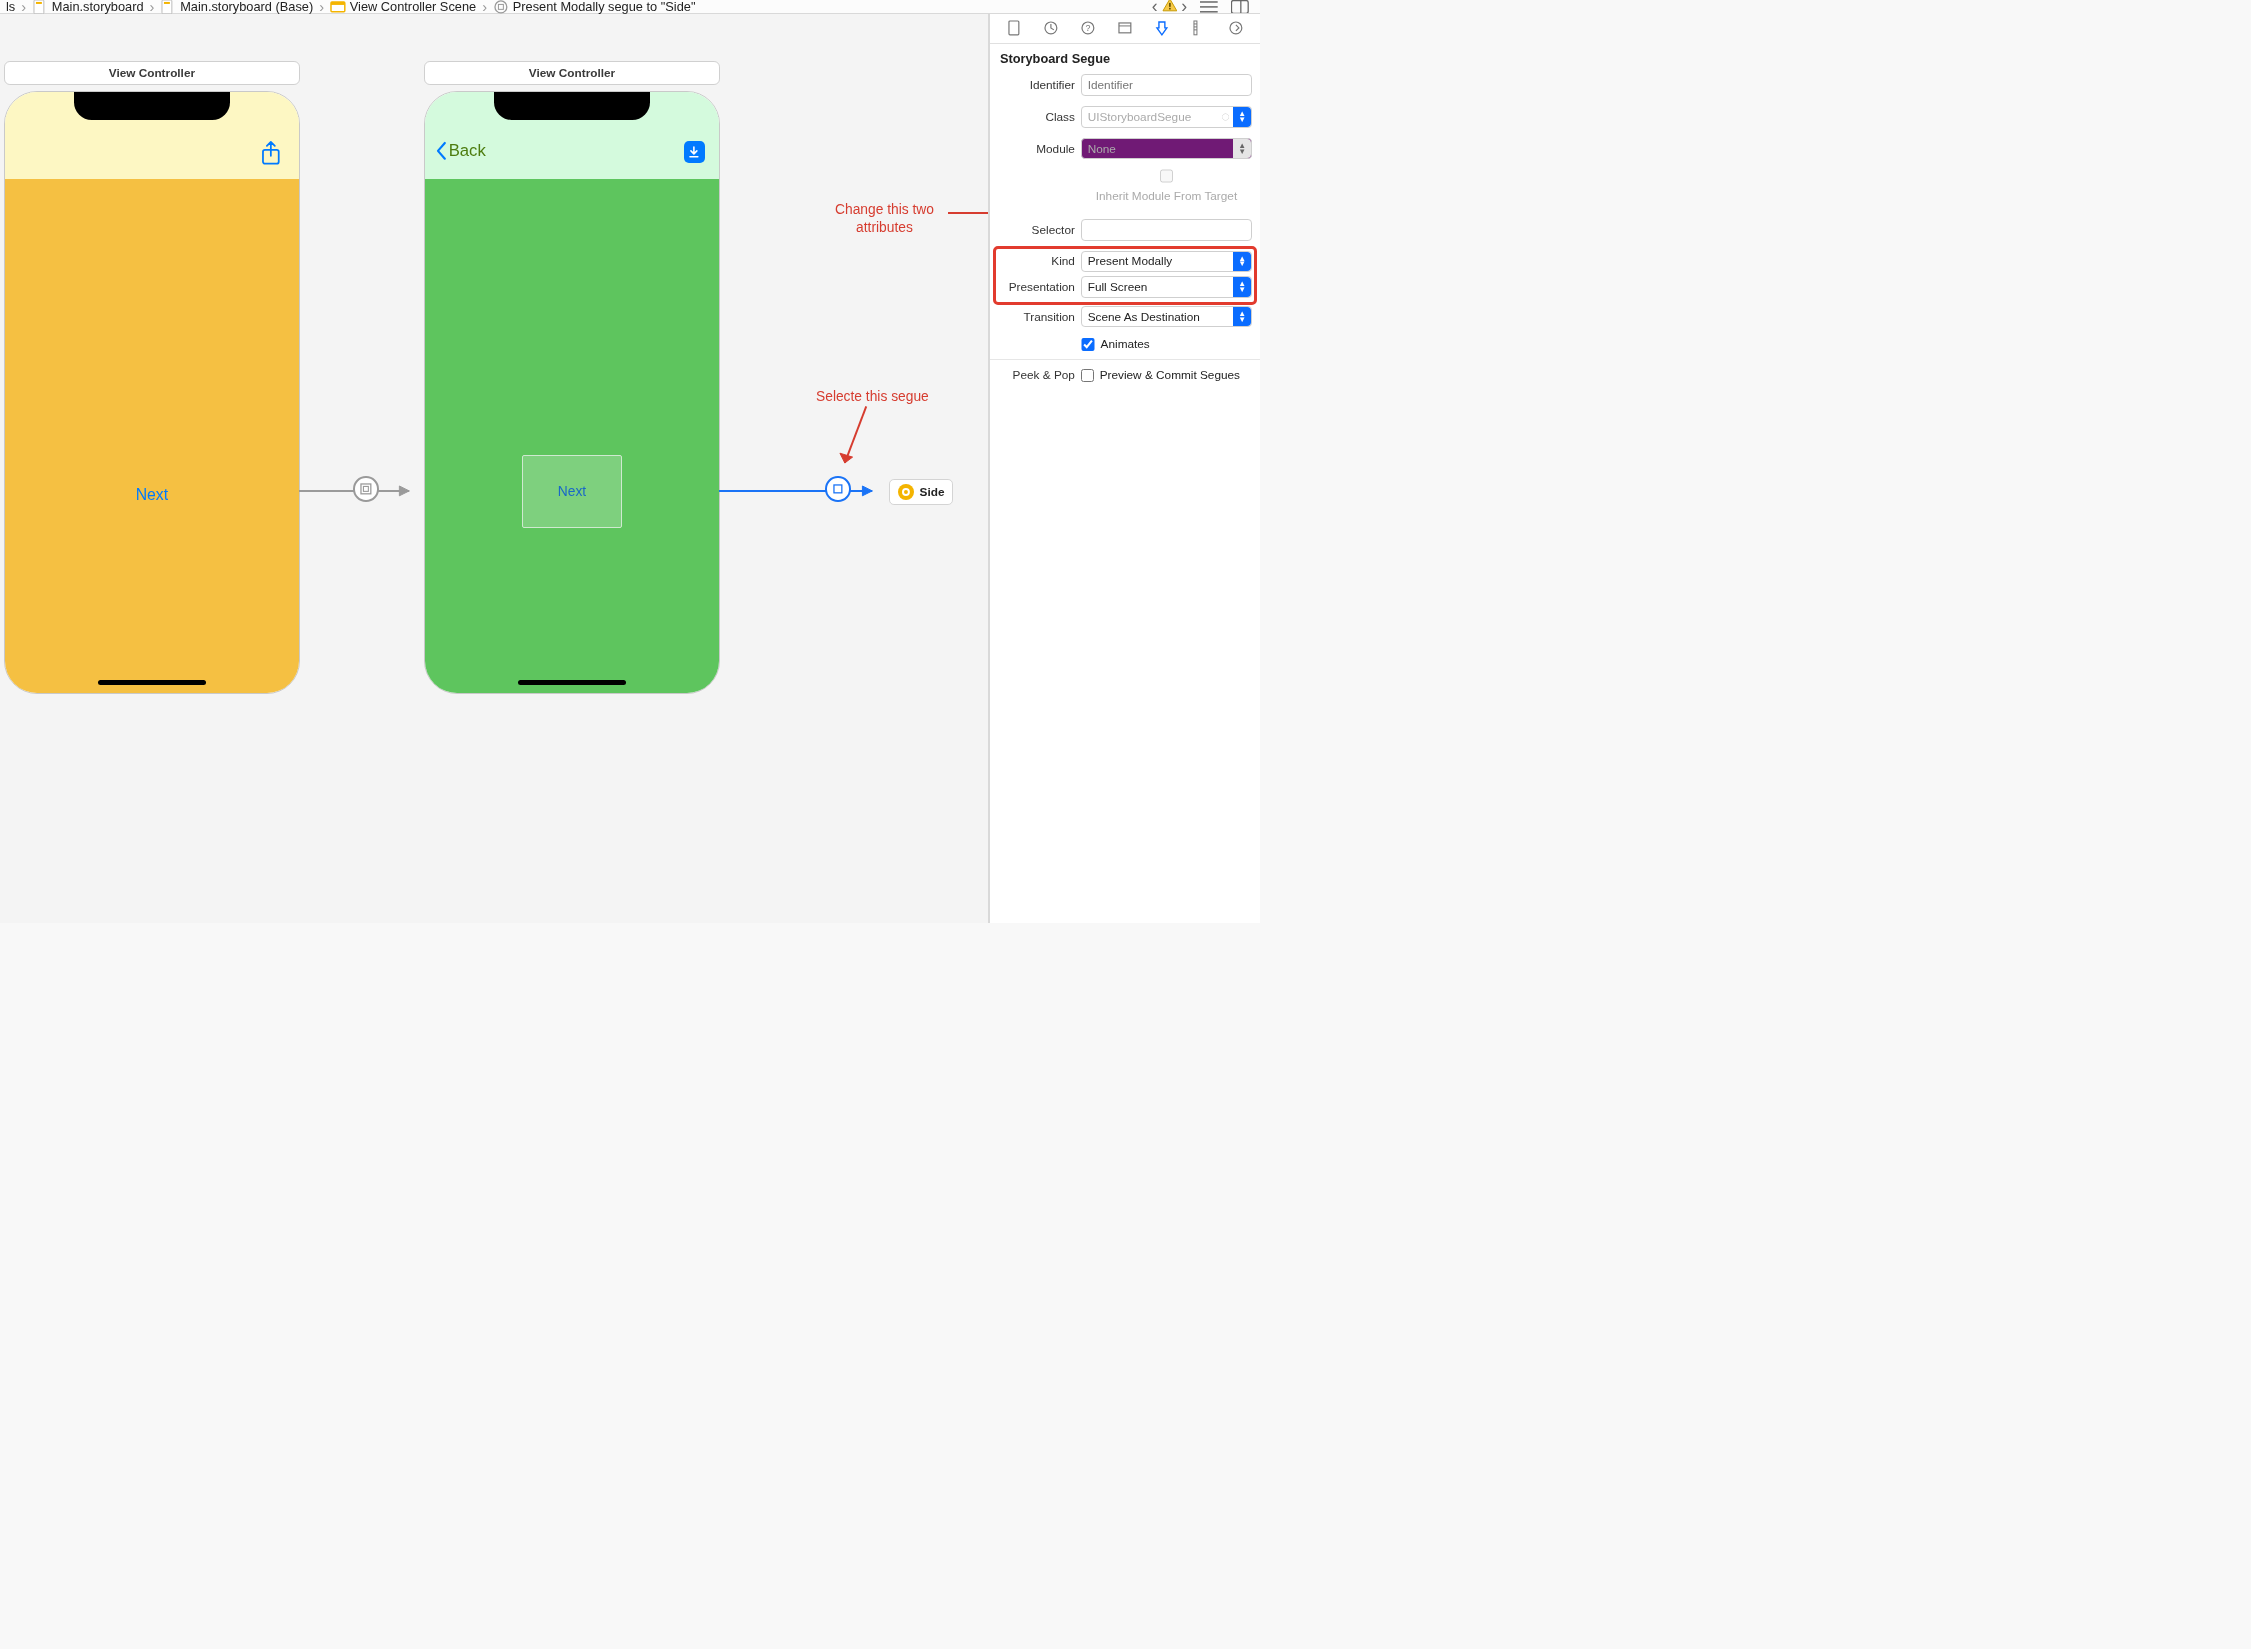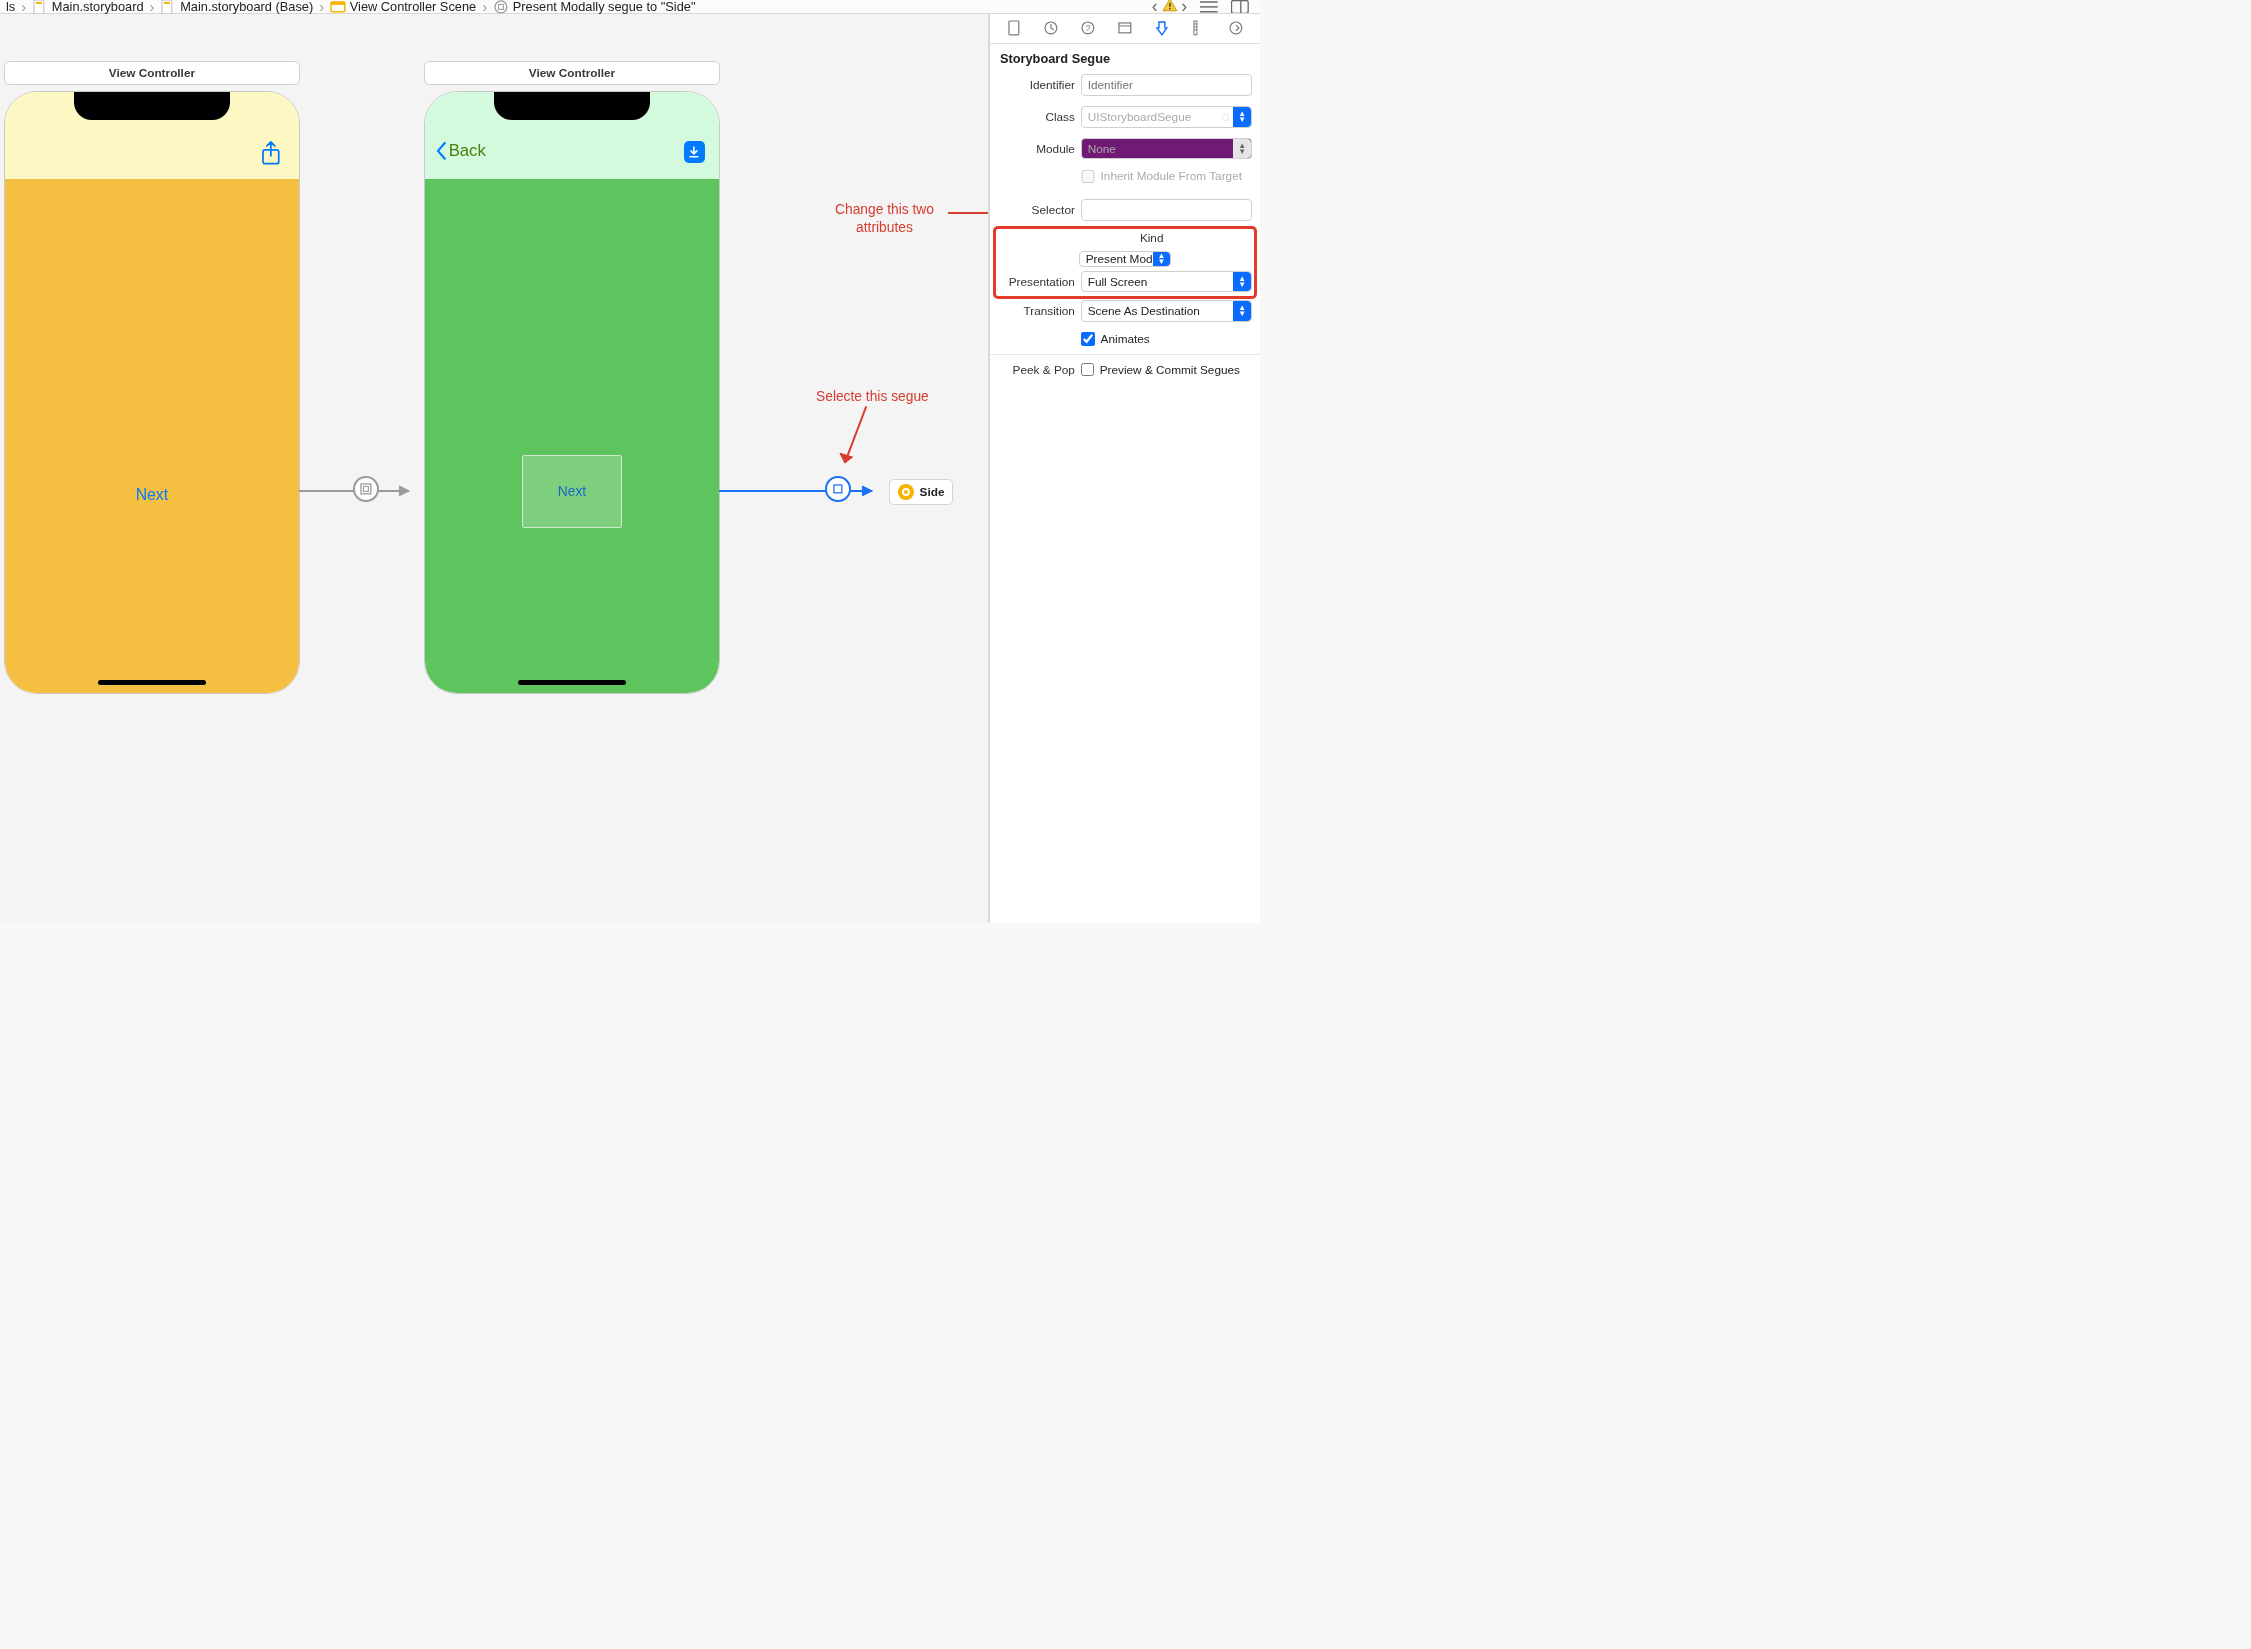--- a/index.html
+++ b/index.html
@@ -300,21 +300,21 @@
     outline-offset:0px;
     border-radius:2px;
   }
   .chk {
     display:flex;align-items:center;gap:5.9px;
     font-size:11.8px;
     margin-left:83px;
     margin-bottom:5.9px;
   }
   .chk input { width:13.8px;height:13.8px; accent-color:#0a6cff; }
-  .chk.disabled { color:#aaa; }
+  .chk.disabled { color:#aaa;flex-direction:column; }
   .divider { border-top:1px solid #e6e6e6; margin:7.9px -7.9px; }
 </style>
 </head>
 <body>
 
 <div class="topbar">
   <div class="breadcrumb">
     <span class="crumb">
       <span>ls</span>
     </span>
@@ -565,21 +565,21 @@
       <div style="height:9.9px;"></div>
 
       <div class="row">
         <label>Selector</label>
         <div class="field">
           <input type="text" value="" style="">
         </div>
       </div>
 
       <div class="hl-red" style="padding:2px 2px; margin:-2px -2px 3.9px;">
-        <div class="row" style="margin-bottom:3.9px;flex-direction:column;">
+        <div class="row" style="margin-bottom:3.9px;">
           <label>Kind</label>
           <div class="dropdown">
             <span>Present Modally</span>
             <span class="dd-arrow">▲<br>▼</span>
           </div>
         </div>
         <div class="row" style="margin-bottom:2px;">
           <label>Presentation</label>
           <div class="dropdown">
             <span>Full Screen</span>

